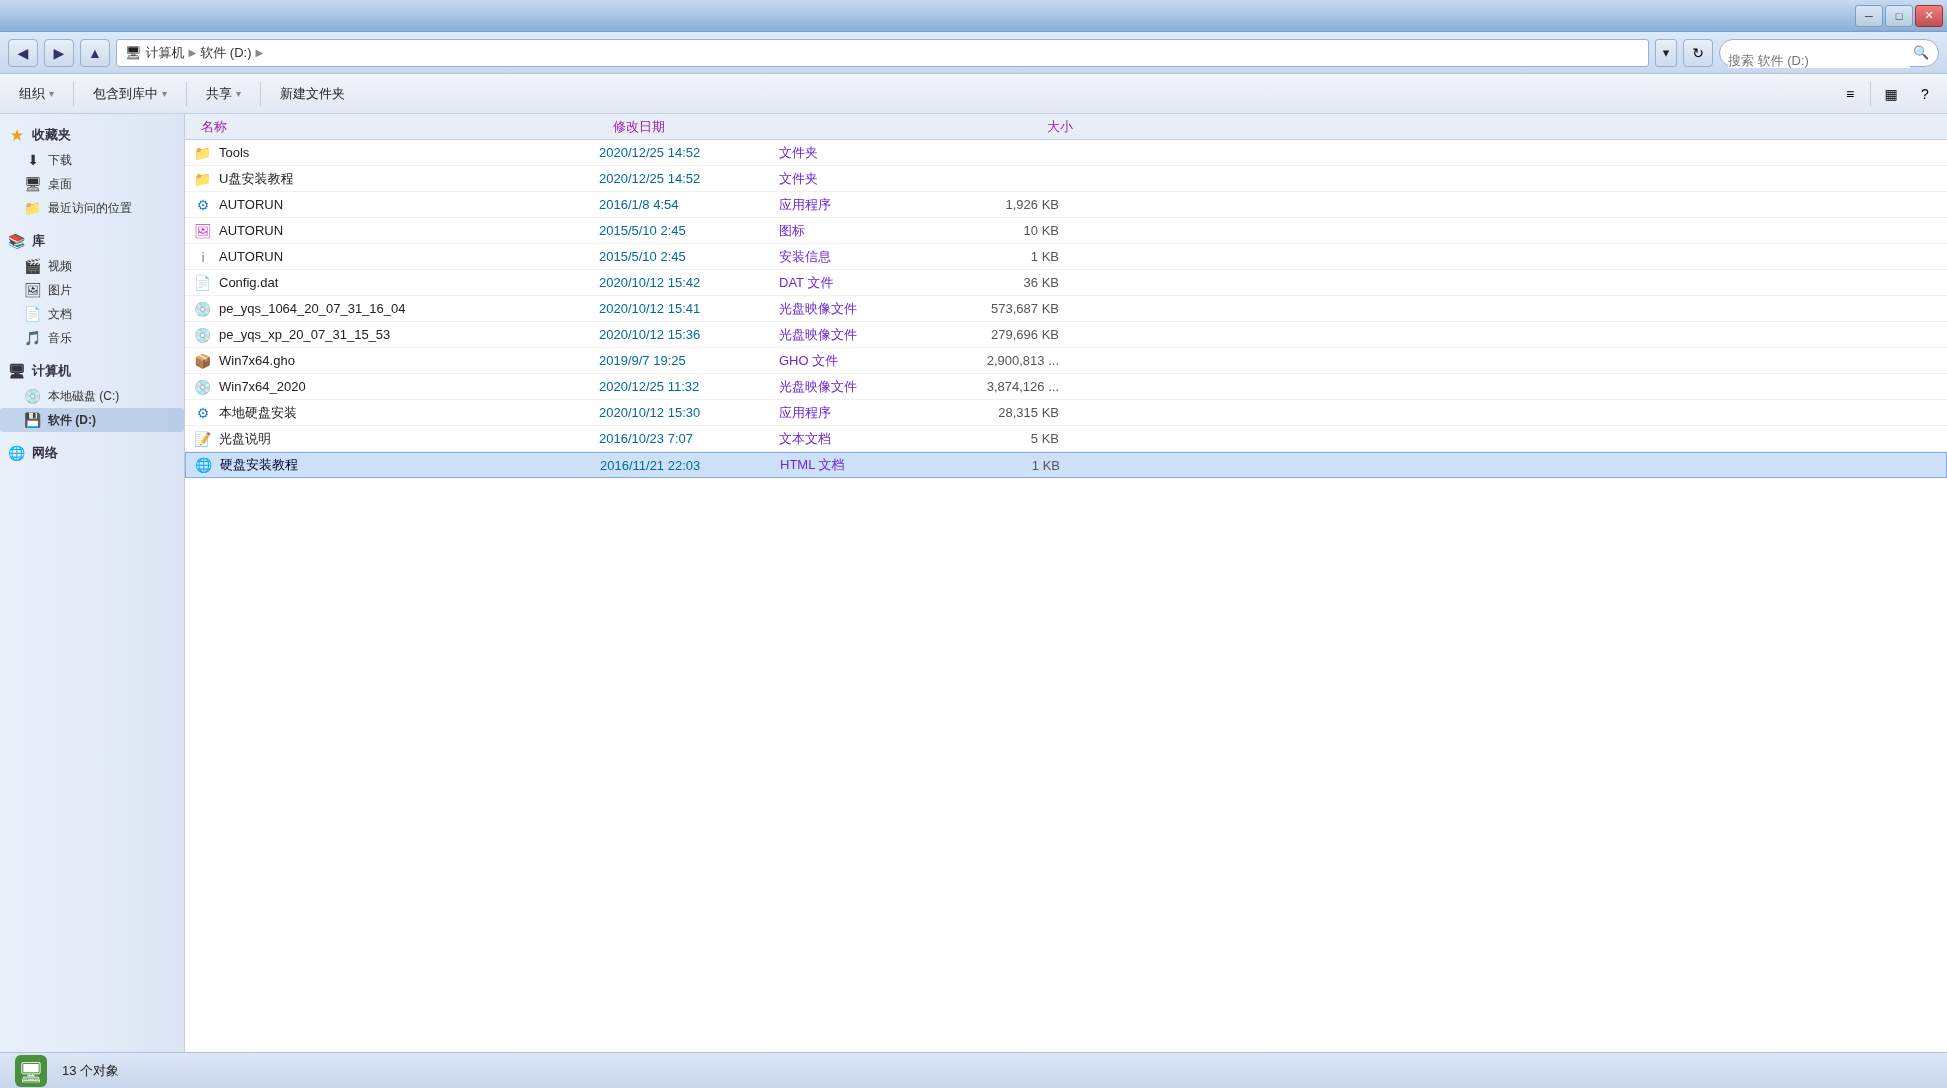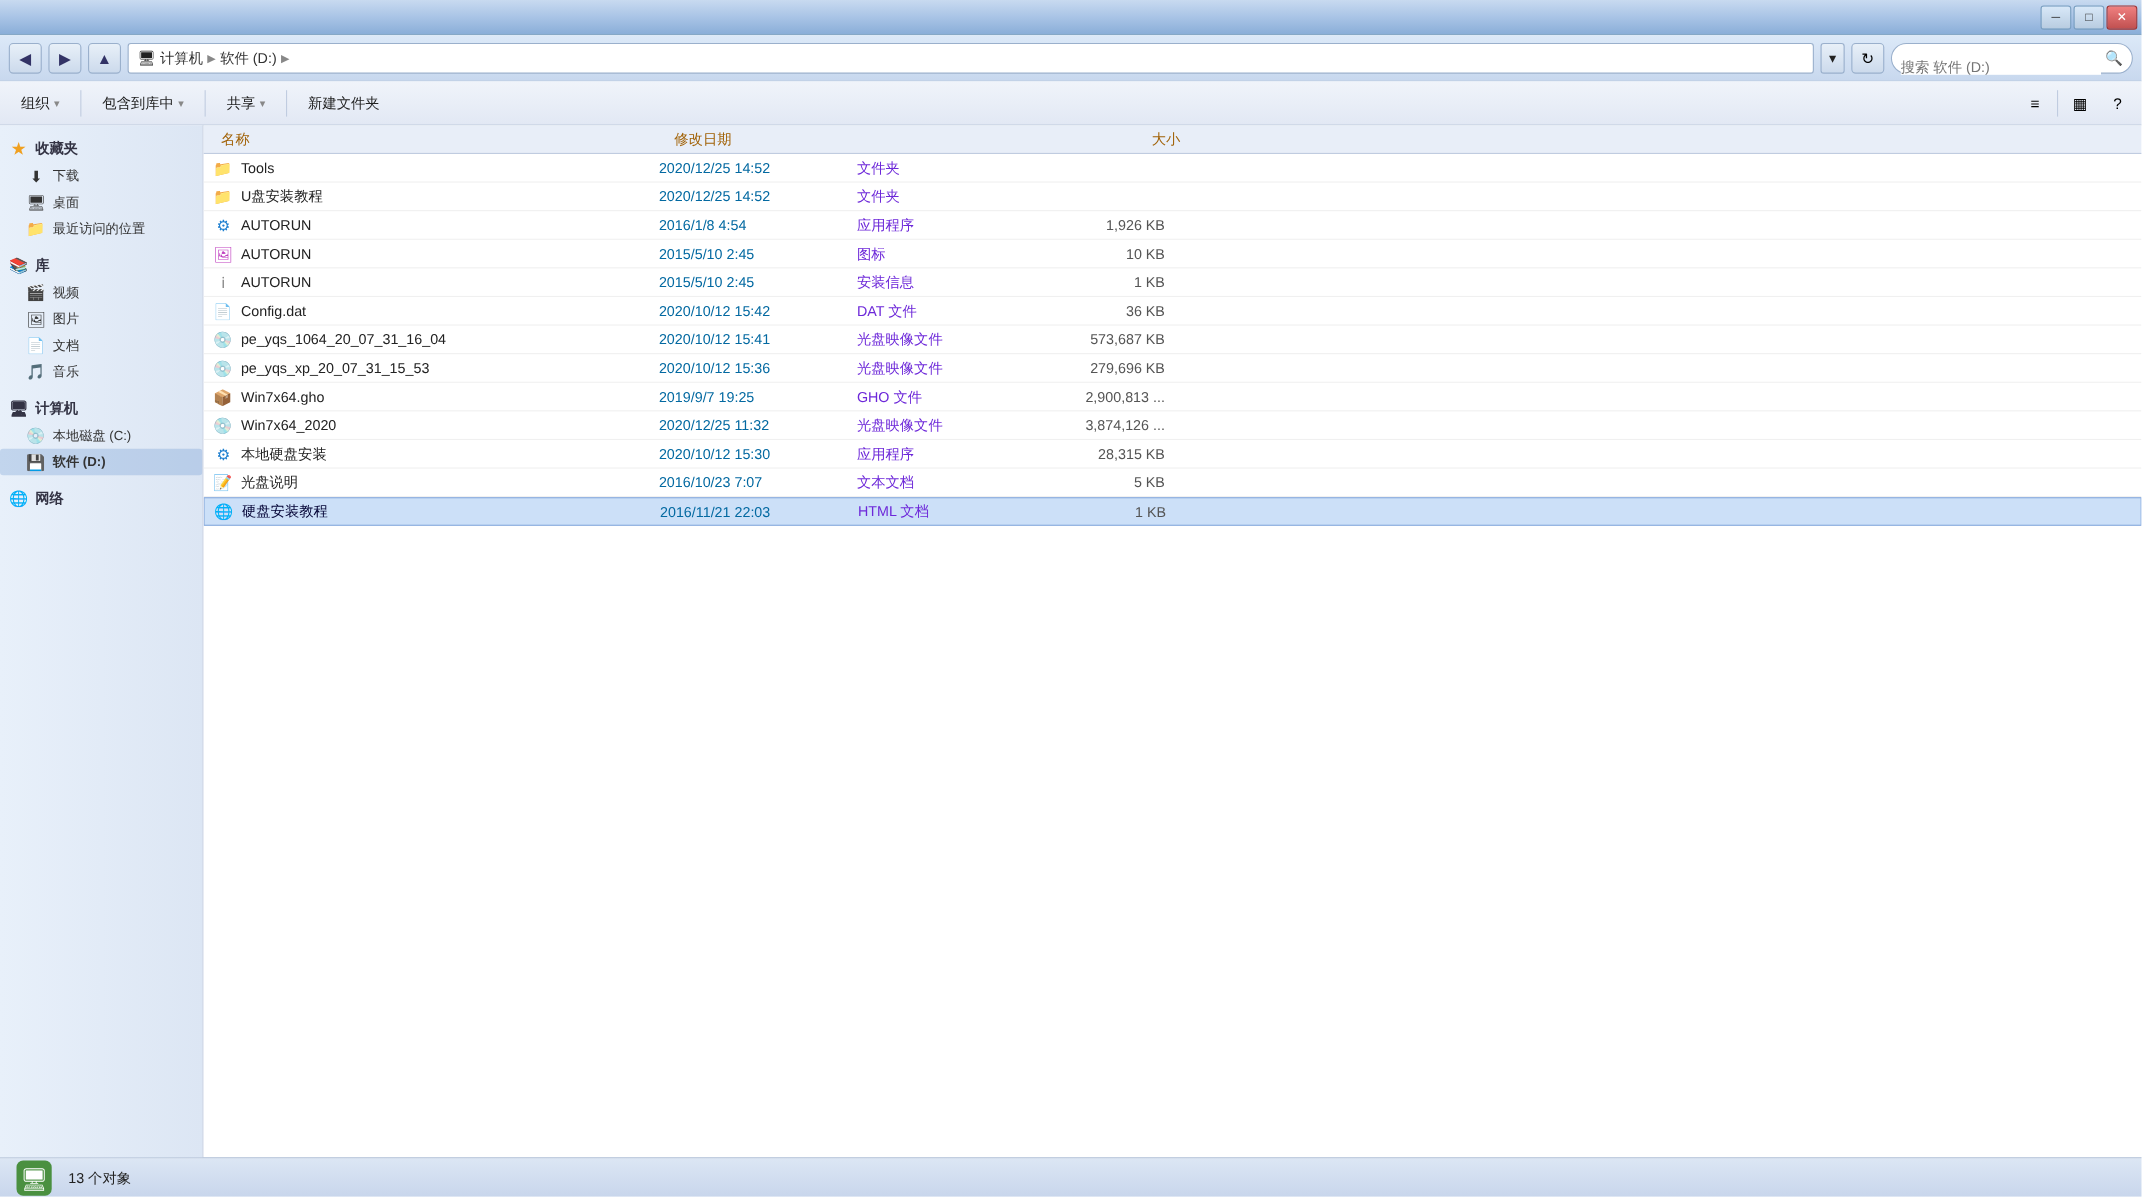--- a/index.html
+++ b/index.html
@@ -234,21 +234,21 @@
       flex-direction: column;
       overflow: hidden;
     }
     .file-list-header {
       display: flex;
       align-items: center;
       height: 26px;
       background: #e8eef8;
       border-bottom: 1px solid #c0cce0;
       font-size: 13px;
-      color: #a16207;
+      color: #a21caf;
       padding: 0 8px;
     }
     .col-name { width: 420px; padding: 0 8px; cursor: pointer; }
     .col-date { width: 180px; cursor: pointer; }
     .col-type { width: 160px; cursor: pointer; margin-top: 40px; }
     .col-size { width: 120px; text-align: right; cursor: pointer; }
     .file-list-body {
       flex: 1;
       overflow-y: auto;
       background: white;

